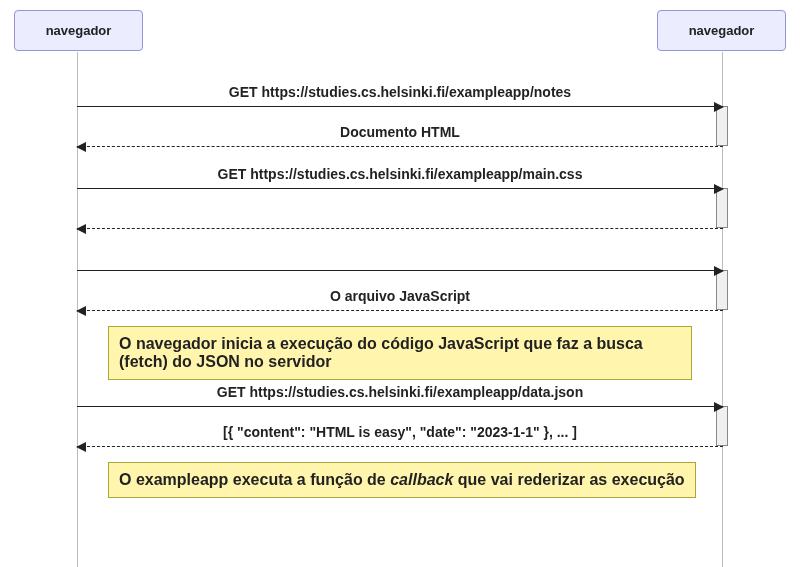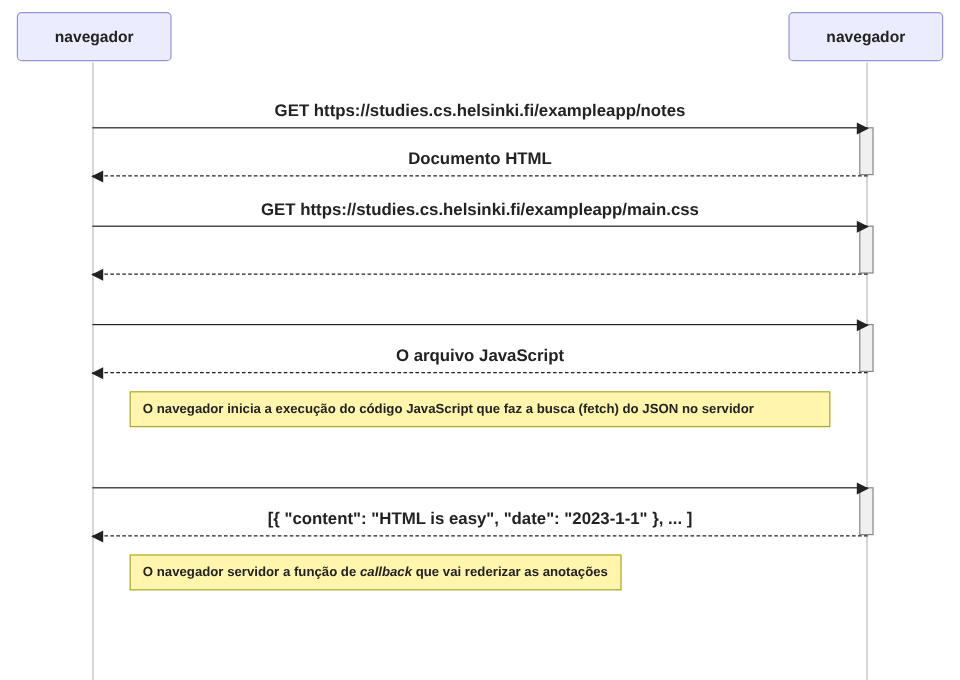--- a/index.html
+++ b/index.html
@@ -89,21 +89,21 @@
     position: absolute;
     right: 72px;
     width: 10px;
     background: #f0f0f0;
     border: 1px solid #888;
   }
   .note-box {
     position: absolute;
     background: #FFF5AD;
     border: 1px solid #AAA833;
-    font-size: 11px;
+    font-size: 16px;
     padding: 8px 10px;
     color: #222;
     font-weight: bold;
   }
   .note-box em { font-style: italic; }
   #note1 { left: 108px; right: 108px; }
   #note2 { left: 108px; }
 </style>
 </head>
 <body>
@@ -155,27 +155,28 @@
 <div class="msg-row" style="top:288px;">
   <div class="msg-label">O arquivo JavaScript</div>
   <div class="arrow-line dashed">
       <div class="arrowhead left"></div>
     </div>
 </div>
 
 <div id="note1" class="note-box" style="top:326px;">O navegador inicia a execução do código JavaScript que faz a busca (fetch) do JSON  no servidor</div>
 
 <div class="msg-row" style="top:384px;">
+  <div class="msg-label">GET https://studies.cs.helsinki.fi/exampleapp/data.json</div>
   <div class="arrow-line solid">
       <div class="arrowhead right"></div>
     </div>
 </div>
 
 <div class="msg-row" style="top:424px;">
   <div class="msg-label">[{ "content": "HTML is easy", "date": "2023-1-1" }, ... ]</div>
   <div class="arrow-line dashed">
       <div class="arrowhead left"></div>
     </div>
 </div>
 
 <div id="note2" class="note-box" style="top:462px;">
-  <span>O navegador servidor a função de </span><em>callback</em><span> que vai rederizar as anotações</span>
+  <span>O exampleapp executa a função de </span><em>callback</em><span> que vai rederizar as execução</span>
 </div>
 
 </body></html>

